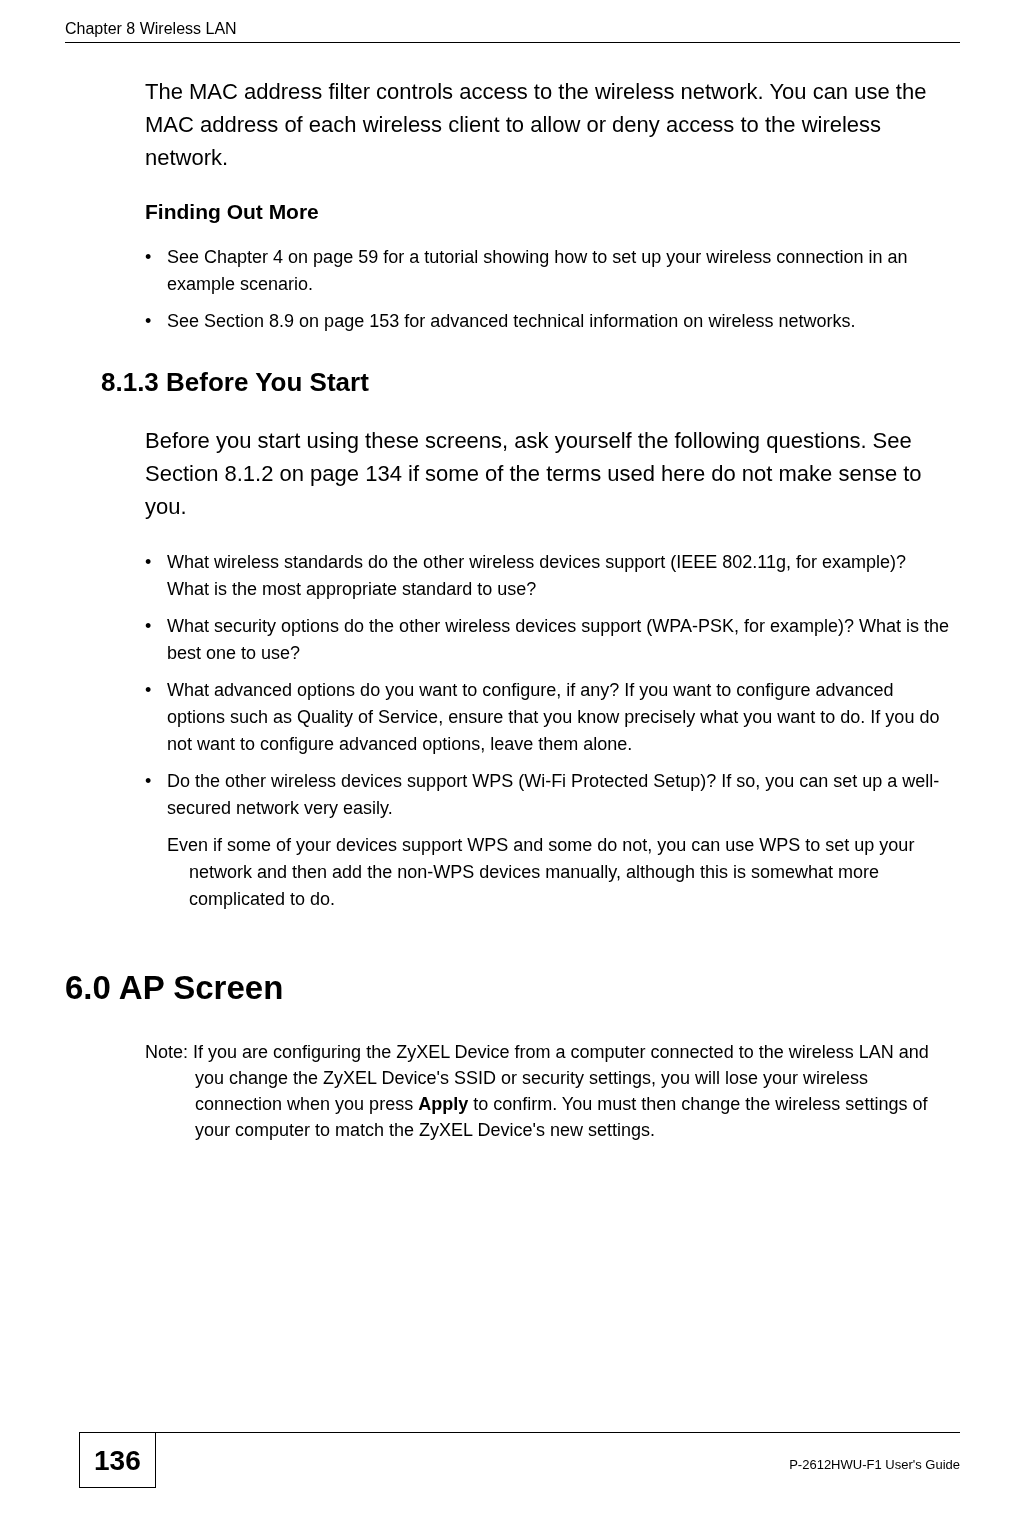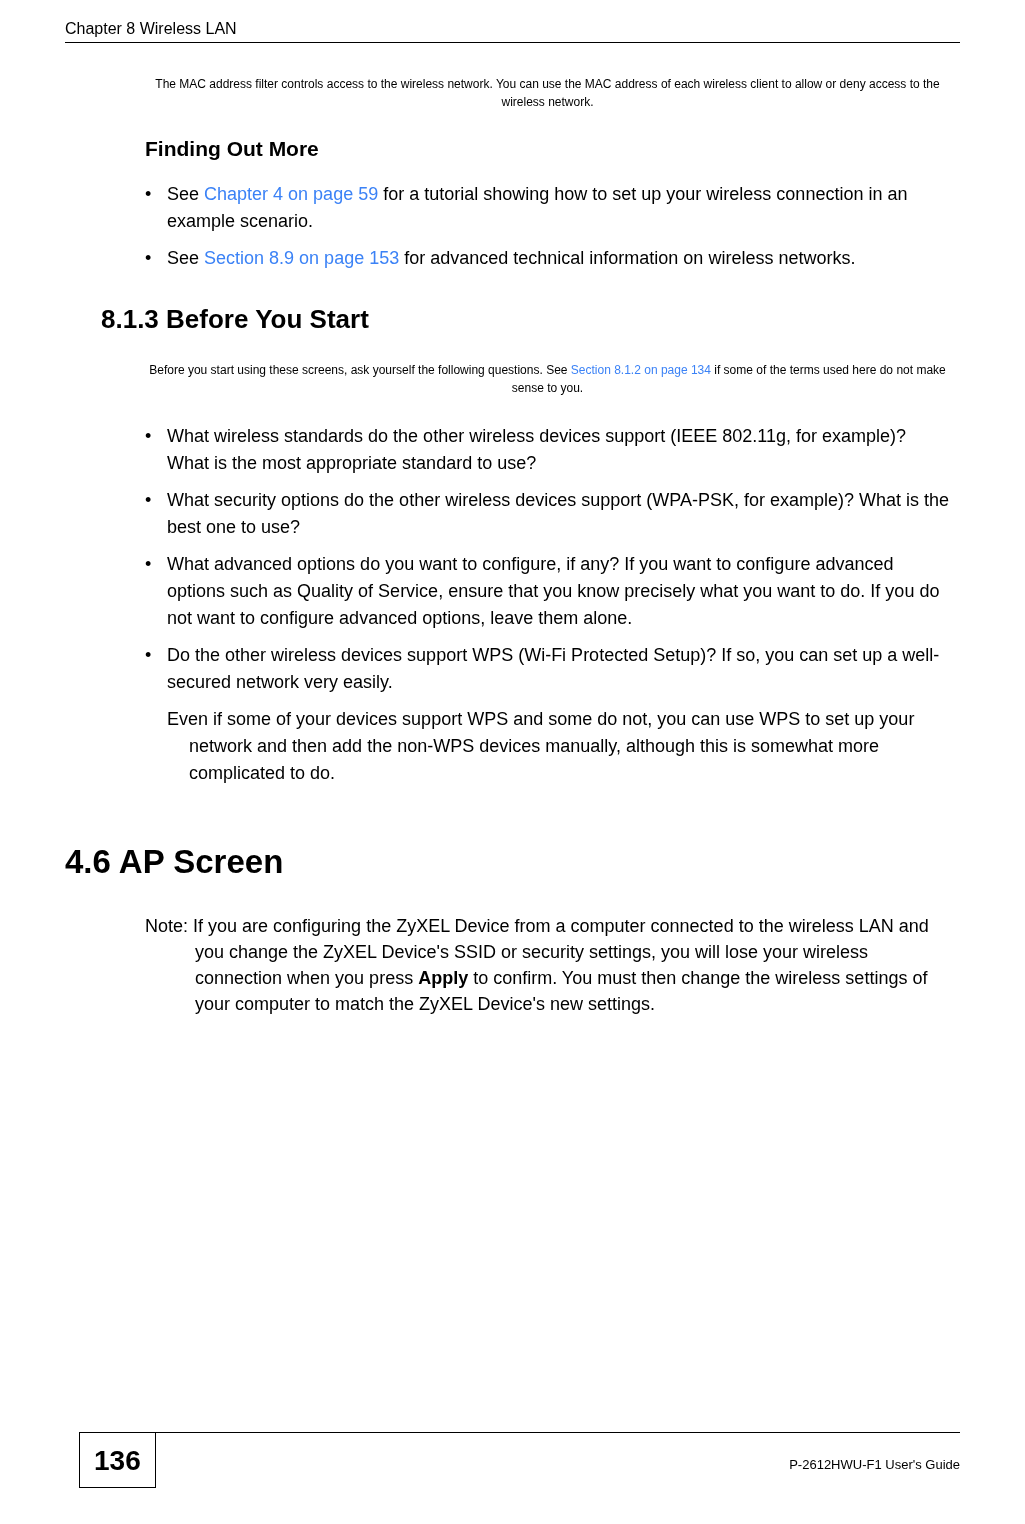--- a/index.html
+++ b/index.html
@@ -1,27 +1,27 @@
 <!DOCTYPE html>
 <html><head>
 <meta charset="utf-8">
 <style>
   * { box-sizing: border-box; margin: 0; padding: 0; }
   html, body { width: 1025px; height: 1524px; background: #fff; font-family: Verdana, Geneva, sans-serif; color: #000; }
   .page { position: relative; width: 1025px; height: 1524px; padding: 0 65px; }
   .header { display: flex; justify-content: space-between; align-items: flex-end; border-bottom: 1.5px solid #000; padding-top: 20px; padding-bottom: 4px; margin-bottom: 32px; }
   .header-left { font-family: Arial, Helvetica, sans-serif; font-size: 16px; }
   .content { padding-left: 80px; padding-right: 10px; }
-  .para { font-size: 12px; line-height: 1.5; margin-bottom: 26px; text-align: center; }
+  .para { font-size: 22px; line-height: 1.5; margin-bottom: 26px; }
   .h3 { font-family: Arial, Helvetica, sans-serif; font-weight: bold; font-size: 21px; margin-top: 8px; margin-bottom: 20px; }
   .ul { list-style: none; margin-bottom: 22px; }
   .li { font-size: 18px; line-height: 1.5; padding-left: 22px; text-indent: -22px; margin-bottom: 10px; }
   .li::before { content: "•"; display: inline-block; width: 22px; text-indent: 0; }
   .li .bullet-text { text-indent: 0; display: inline; }
-  .link { color: #3b82f6; }
+  .link { color: #000000; }
   .h2 { font-family: Arial, Helvetica, sans-serif; font-weight: bold; font-size: 26px; margin-top: 32px; margin-bottom: 26px; margin-left: -44px; }
   .h1 { font-family: Arial, Helvetica, sans-serif; font-weight: bold; font-size: 33px; margin-top: 56px; margin-bottom: 32px; margin-left: -80px; }
   .note { font-family: Arial, Helvetica, sans-serif; font-size: 18px; line-height: 1.45; padding-left: 50px; text-indent: -50px; }
   .note strong { font-weight: bold; }
   .li-sub { font-size: 18px; line-height: 1.5; margin-left: 22px; margin-top: 10px; margin-bottom: 10px; }
   .footer { position: absolute; bottom: 36px; left: 79px; right: 65px; display: flex; align-items: center; justify-content: space-between; border-top: 1.5px solid #000; }
   .page-num-box { border: 1.5px solid #000; border-top: none; font-family: Arial, Helvetica, sans-serif; font-weight: bold; font-size: 28px; padding: 12px 14px 10px 14px; }
   .guide-title { font-family: Arial, Helvetica, sans-serif; font-size: 13px; padding-top: 8px; }
 </style>
 </head>
@@ -52,21 +52,21 @@
 
     <ul class="ul">
       <li class="li"><span class="bullet-text">What wireless standards do the other wireless devices support (IEEE 802.11g, for example)? What is the most appropriate standard to use?</span></li>
       <li class="li"><span class="bullet-text">What security options do the other wireless devices support (WPA-PSK, for example)? What is the best one to use?</span></li>
       <li class="li"><span class="bullet-text">What advanced options do you want to configure, if any? If you want to configure advanced options such as Quality of Service, ensure that you know precisely what you want to do. If you do not want to configure advanced options, leave them alone.</span></li>
       <li class="li"><span class="bullet-text">Do the other wireless devices support WPS (Wi-Fi Protected Setup)? If so, you can set up a well-secured network very easily.</span>
         <div class="li-sub">Even if some of your devices support WPS and some do not, you can use WPS to set up your network and then add the non-WPS devices manually, although this is somewhat more complicated to do.</div>
       </li>
     </ul>
 
-    <div class="h1">4.6  AP Screen</div>
+    <div class="h1">6.0  AP Screen</div>
 
     <p class="note">
       <span>Note: </span><span>If you are configuring the ZyXEL Device from a computer connected to the wireless LAN and you change the ZyXEL Device's SSID or security settings, you will lose your wireless connection when you press </span><strong>Apply</strong><span> to confirm. You must then change the wireless settings of your computer to match the ZyXEL Device's new settings.</span>
     </p>
 
   </div>
 
   <div class="footer">
     <div class="page-num-box">136</div>
     <div class="guide-title">P-2612HWU-F1 User's Guide</div>

